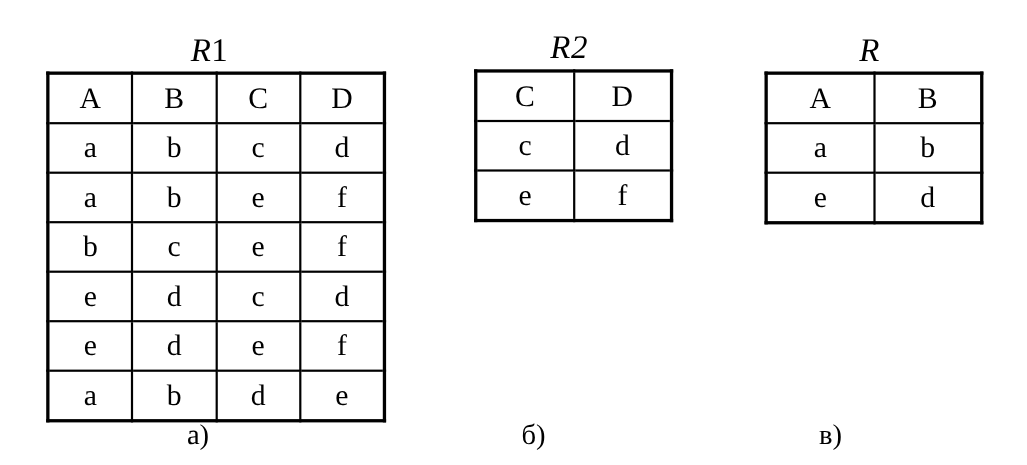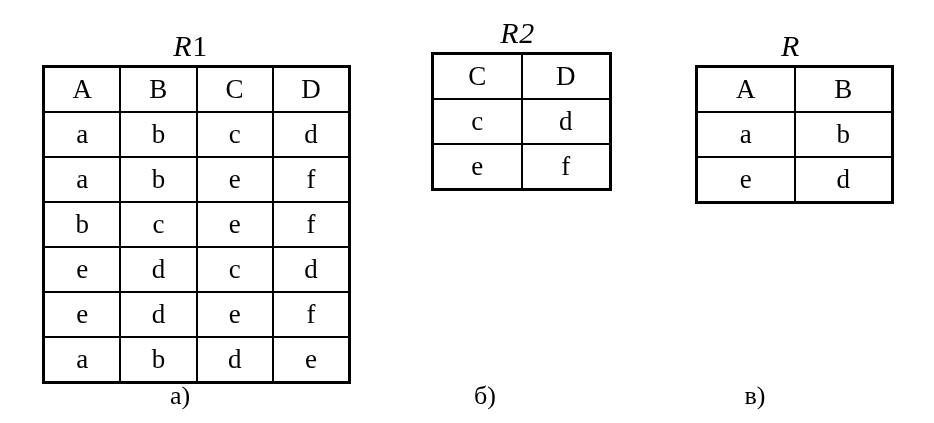--- a/index.html
+++ b/index.html
@@ -60,21 +60,21 @@
   table.rel-table.outer {
     border: 3px solid #000000;
   }
 
   
   #group-r1 { left: 42px; top: 29px; width: 297px; }
   #group-r1 table.rel-table { width: 297px; }
   #group-r1 table.rel-table td { height: 43px; width: 74.25px; }
 
   
-  #group-r2 { left: 431px; top: 16px; width: 173px; }
+  #group-r2 { left: 431px; top: 27px; width: 173px; }
   #group-r2 table.rel-table { width: 173px; }
   #group-r2 table.rel-table td { height: 43px; width: 86.5px; }
 
   
   #group-r { left: 695px; top: 29px; width: 191px; }
   #group-r table.rel-table { width: 191px; }
   #group-r table.rel-table td { height: 43px; width: 95.5px; }
 
   .fig-caption {
     position: absolute;

